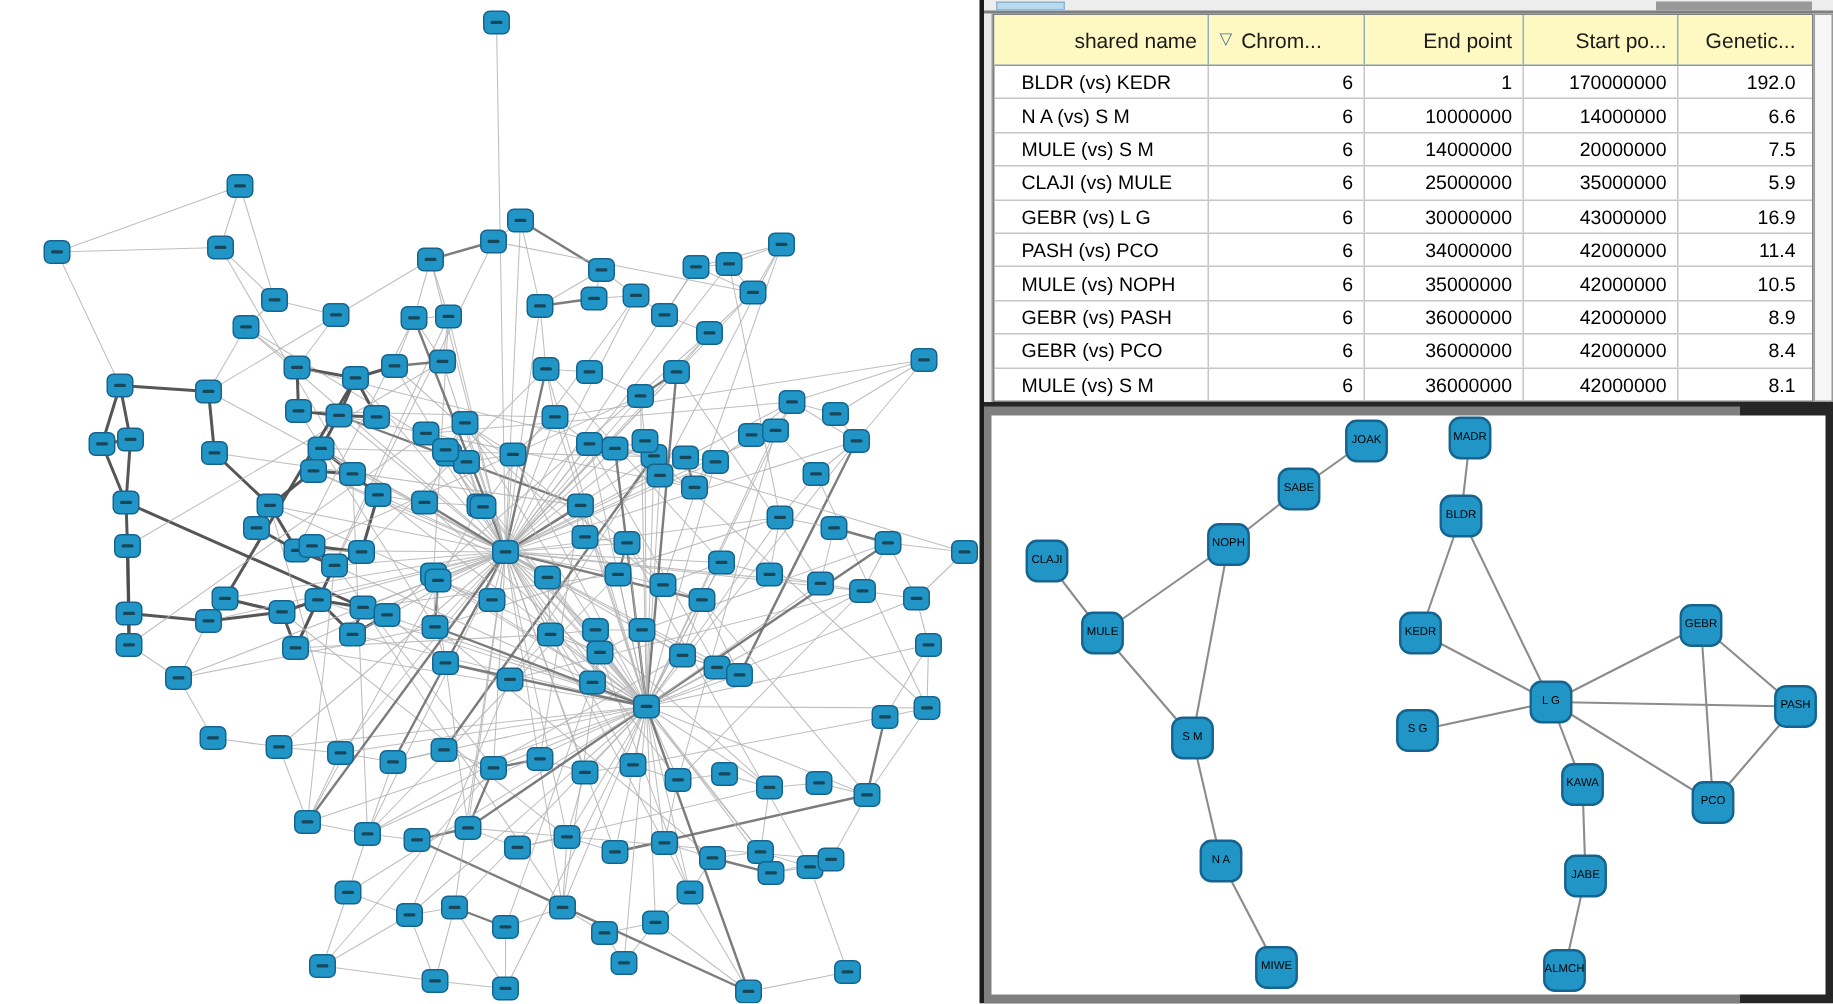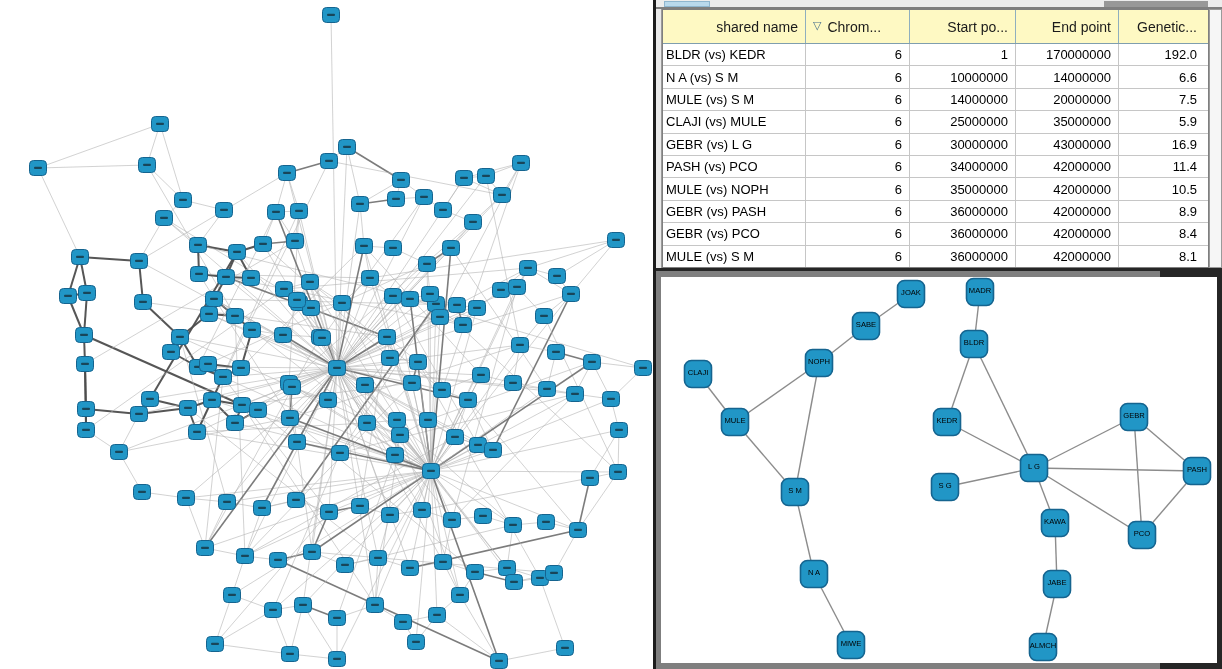--- a/index.html
+++ b/index.html
@@ -59,21 +59,21 @@
   .filter-glyph{font-size:11px;color:#49718e;transform:translateY(-1px);}
   .tbl-body{flex:1;display:flex;flex-direction:column;}
   .trow{
     display:grid;grid-template-columns:143px 104px 106px 103px 85px;
     height:22.4px;flex:1;border-bottom:1px solid #c6c6c6;box-sizing:border-box;
   }
   .trow:last-child{border-bottom:none;}
   .trow .cell{
     font-size:13px;color:#000;display:flex;align-items:center;
     border-right:1px solid #c6c6c6;box-sizing:border-box;
-    padding:0 3px;white-space:nowrap;overflow:hidden;
+    padding:0 18px;white-space:nowrap;overflow:hidden;
   }
   .trow .cell:last-child{border-right:none;}
   .trow .cell.num{justify-content:flex-end;padding-right:7px;}
   
   #tbl-vscroll{
     position:absolute;left:553px;top:9px;width:13px;height:259px;
     background:#f6f6f6;border:1px solid #9a9a9a;box-sizing:border-box;
   }
   
   #net-panel{
@@ -1243,24 +1243,24 @@
   <div id="attr-table">
     <div class="tbl-header" id="tbl-header">
         <div class="hcell">
           <span>shared name</span>
         </div>
         <div class="hcell with-filter">
           <span class="filter-glyph">▽</span>
           <span>Chrom...</span>
         </div>
         <div class="hcell">
-          <span>Start po...</span>
+          <span>End point</span>
         </div>
         <div class="hcell">
-          <span>End point</span>
+          <span>Start po...</span>
         </div>
         <div class="hcell">
           <span>Genetic...</span>
         </div>
       </div>
     <div class="tbl-body" id="tbl-body">
         <div class="trow">
           <div class="cell">BLDR (vs) KEDR</div>
           <div class="cell num">6</div>
           <div class="cell num">1</div>

